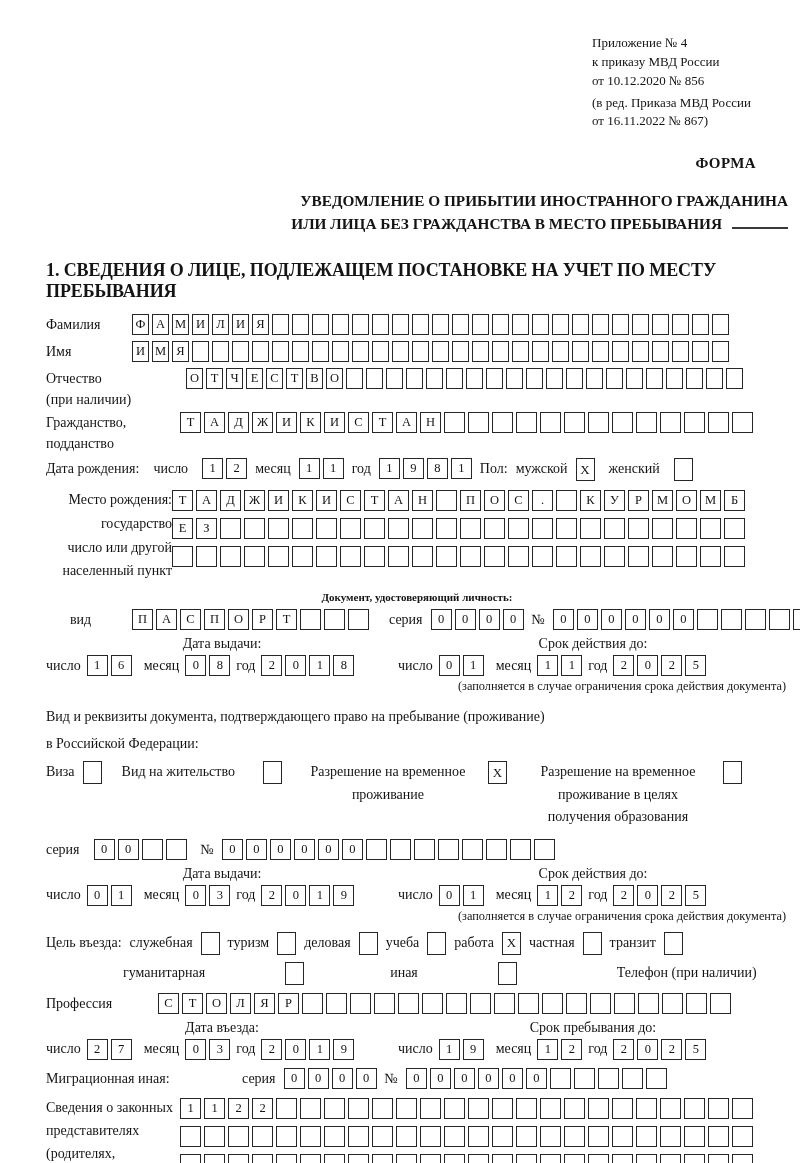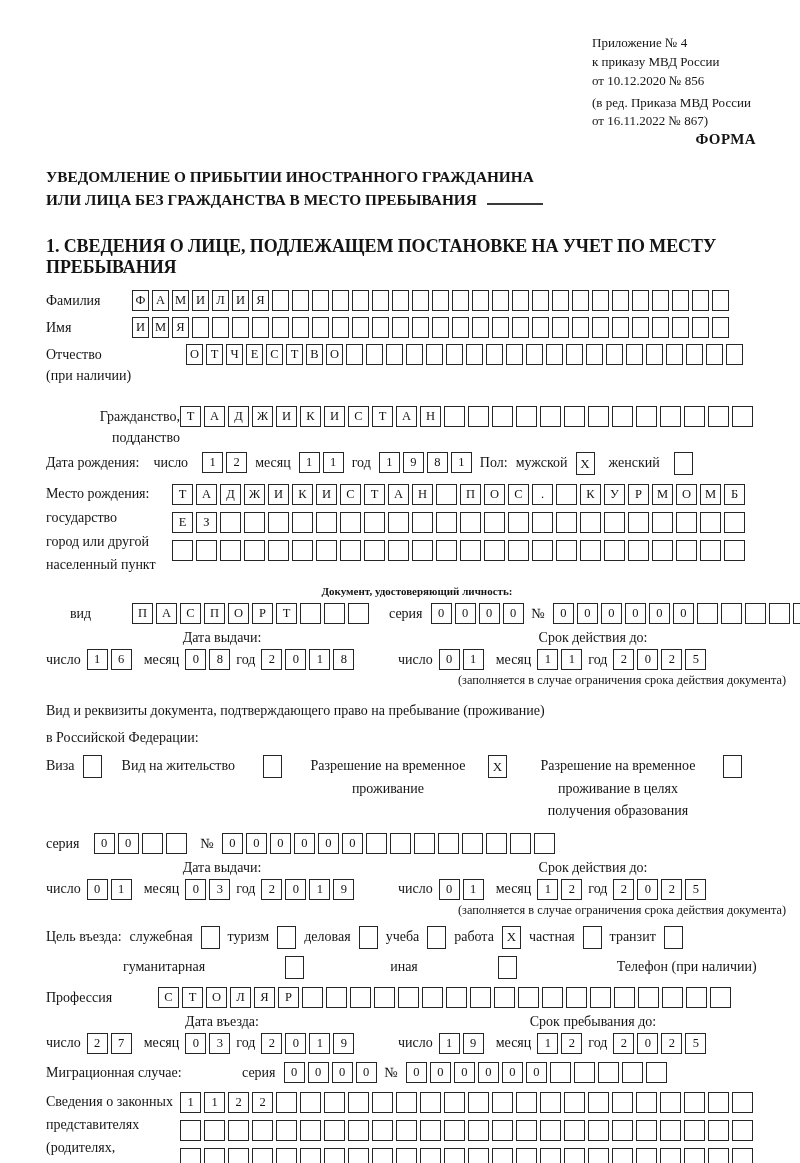--- a/index.html
+++ b/index.html
@@ -1,22 +1,22 @@
 <!DOCTYPE html>
 <html><head>
 <meta charset="utf-8">
 <style>
   html,body{margin:0;padding:0;background:#fff;}
   .page{width:800px;min-height:1163px;box-sizing:border-box;background:#fff;color:#141414;
         font-family:"Liberation Serif","DejaVu Serif",serif;font-size:14px;
         padding:34px 12px 20px 46px;overflow:hidden;}
   .hdr-note{margin-left:auto;margin-right:4px;width:192px;font-size:13px;line-height:1.45;}
   .hdr-rev{margin-top:3px;}
-  .form-label{ text-align:right;padding-right:32px;font-weight:bold;font-size:15px;letter-spacing:.4px;}
-  .title{ text-align:left;font-weight:bold;font-size:15.3px;line-height:1.5;margin-top:18px;}
+  .form-label{ text-align:right;padding-right:32px;font-weight:bold;font-size:15px;margin-top:24px;letter-spacing:.4px;}
+  .title{ text-align:right;font-weight:bold;font-size:15.3px;line-height:1.5;margin-top:18px;}
   .title-underline{display:inline-block;width:56px;border-bottom:2px solid #3a3a3a;height:12px;margin-left:10px;}
   .sec-head{font-weight:bold;font-size:18px;margin-top:24px;letter-spacing:-0.1px;}
   .row{display:flex;margin-top:6px;}
   .row.top{align-items:flex-start;}
   .lbl{flex:none;line-height:1.5;}
   .boxrow{display:inline-flex;gap:3px;vertical-align:middle;flex:none;}
   .box{width:15px;height:19px;border:1.6px solid #262626;display:inline-flex;align-items:center;justify-content:center;
        font-size:12.5px;flex:none;background:#fff;}
   .wide .box{width:19px;}
   .cbox{width:17px;height:21px;border:1.6px solid #262626;display:inline-flex;align-items:center;justify-content:center;
@@ -159,21 +159,21 @@
         <span class="box"></span>
         <span class="box"></span>
         <span class="box"></span>
         <span class="box"></span>
         <span class="box"></span>
         <span class="box"></span>
         <span class="box"></span>
       </span>
   </div>
 
-  <div class="row top" style="margin-top:20px;text-align:right;">
+  <div class="row top" style="margin-top:2px;">
     <span class="lbl" style="width:134px;">
       <span>Гражданство,</span><br>
       <span>подданство</span>
     </span>
     <span class="boxrow wide">
         <span class="box">Т</span>
         <span class="box">А</span>
         <span class="box">Д</span>
         <span class="box">Ж</span>
         <span class="box">И</span>
@@ -230,24 +230,24 @@
     <span class="lbl">мужской</span>
     <span class="gap8"></span>
     <span class="cbox">X</span>
     <span class="gap14"></span>
     <span class="lbl">женский</span>
     <span class="gap14"></span>
     <span class="cbox"></span>
   </div>
 
   <div class="row top" style="margin-top:7px;">
-    <span class="lbl" style="width:126px;line-height:1.7;">
+    <span class="lbl" style="width:126px;line-height:1.7;text-align:right;">
       <span>Место рождения:</span><br>
       <span>государство</span><br>
-      <span>город или другой</span><br>
+      <span>число или другой</span><br>
       <span>населенный пункт</span>
     </span>
     <span>
       <span class="boxrow wide" style="margin-top:2px;">
           <span class="box">Т</span>
           <span class="box">А</span>
           <span class="box">Д</span>
           <span class="box">Ж</span>
           <span class="box">И</span>
           <span class="box">К</span>
@@ -647,21 +647,21 @@
             <span class="box">2</span>
             <span class="box">0</span>
             <span class="box">2</span>
             <span class="box">5</span>
           </span>
       </div>
     </div>
   </div>
 
   <div class="row" style="margin-top:8px;">
-    <span class="lbl" style="width:168px;">Миграционная случае:</span>
+    <span class="lbl" style="width:168px;">Миграционная иная:</span>
     <span class="gap28"></span>
     <span class="lbl">серия</span>
     <span class="gap8"></span>
     <span class="boxrow wide">
         <span class="box">0</span>
         <span class="box">0</span>
         <span class="box">0</span>
         <span class="box">0</span>
       </span>
     <span class="gap8"></span>

